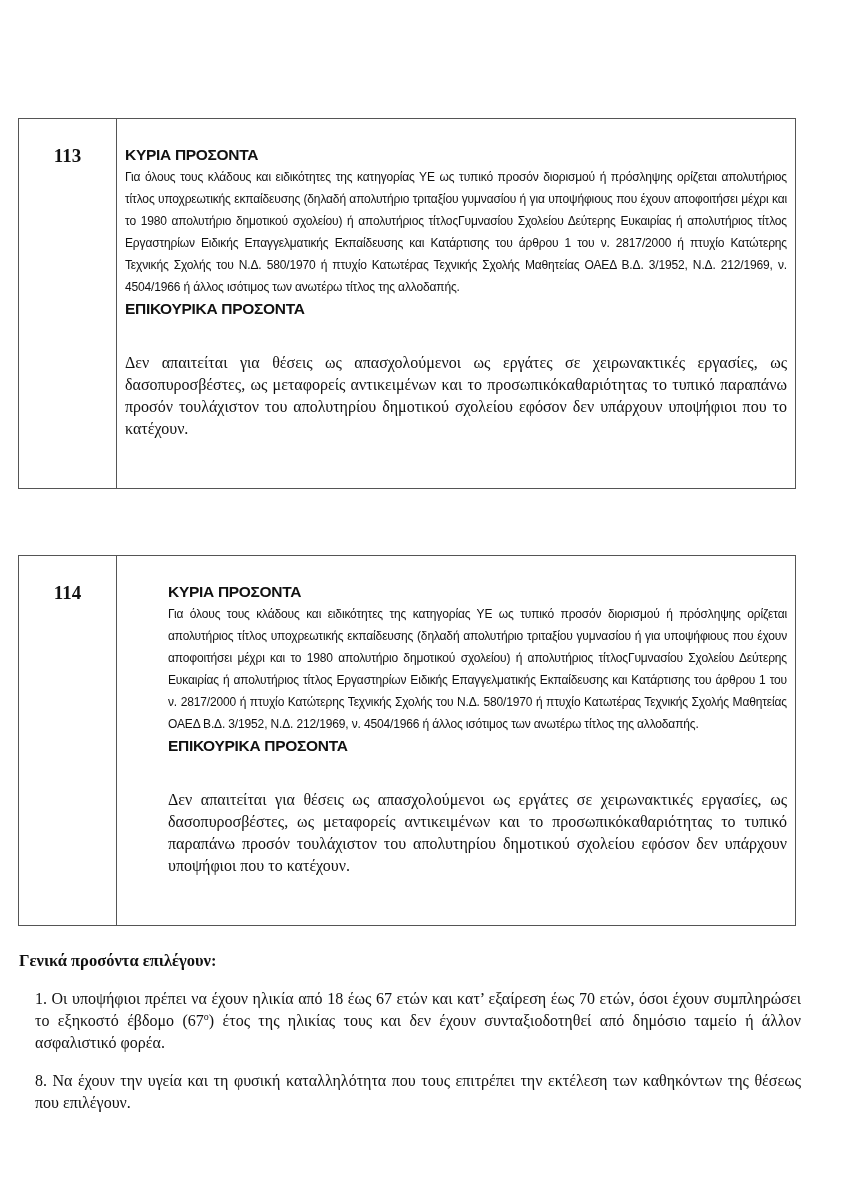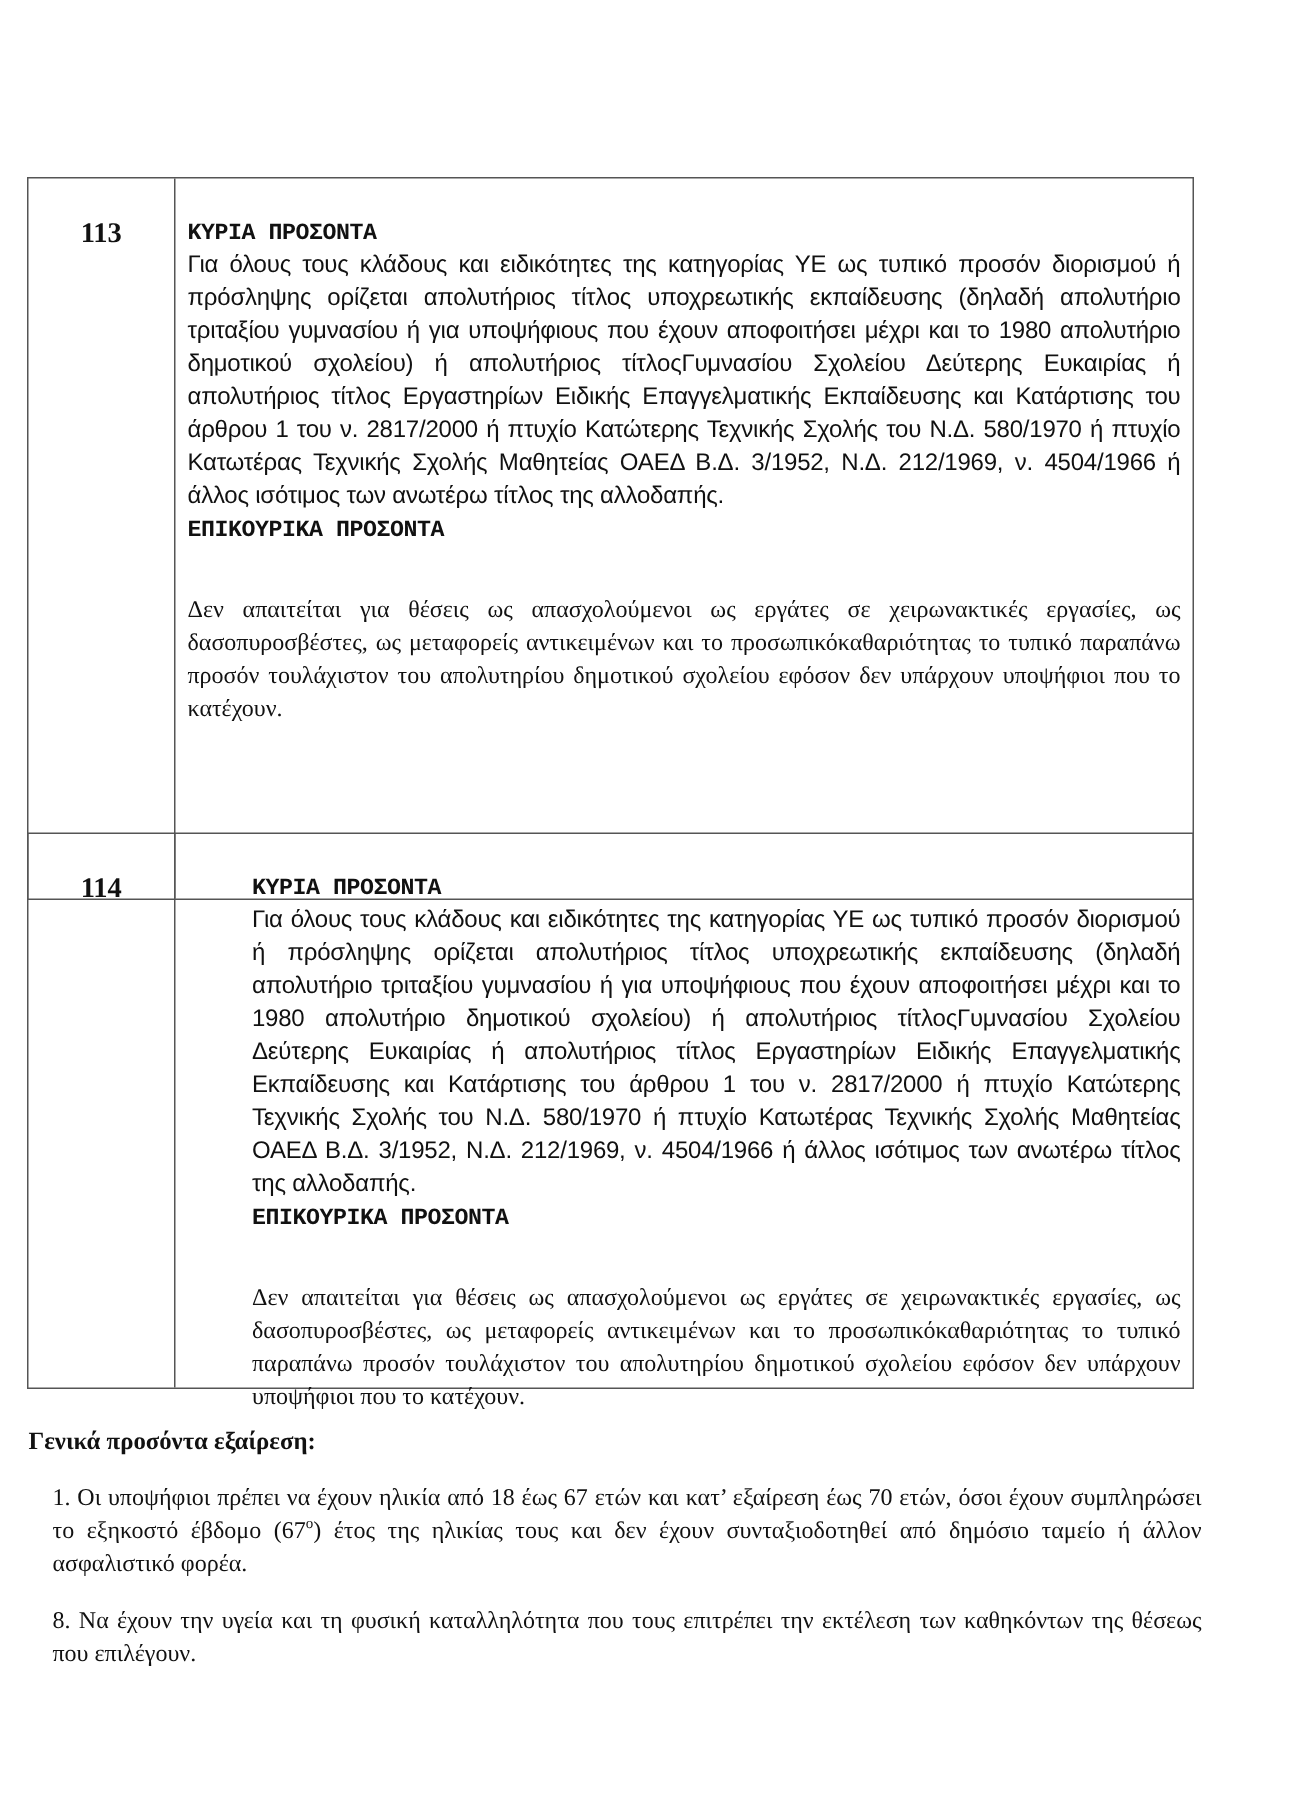--- a/index.html
+++ b/index.html
@@ -2,36 +2,36 @@
 <html><head>
   <meta charset="utf-8">
   <style>
     html, body { margin: 0; padding: 0; background: #ffffff; }
     body { width: 864px; height: 1200px; position: relative; overflow: hidden; color: #111; }
     .tbl {
       position: absolute; left: 18px; width: 778px;
       border: 1px solid #555; box-sizing: border-box;
       display: flex;
     }
-    .tbl.t1 { top: 118px; height: 482px; }
+    .tbl.t1 { top: 118px; height: 371px; }
     .tbl.t2 { top: 555px; height: 371px; gap: 43px; }
     .num-cell {
       width: 98px; border-right: 1px solid #555; box-sizing: border-box;
       font-family: "Liberation Serif", serif; font-weight: bold; font-size: 19px;
       text-align: center; padding-top: 26px;
     }
     .txt-cell {
       flex: 1; padding: 25px 8px 0 8px; box-sizing: border-box;
     }
     .head {
-      font-family: Liberation Mono, monospace; font-weight: bold; font-size: 15.5px;
+      font-family: Liberation Sans, sans-serif; font-weight: bold; font-size: 15.5px;
       line-height: 22px; letter-spacing: -0.3px;
     }
     .sans {
-      font-family: "Liberation Sans", sans-serif; font-size: 16px; line-height: 22px;
+      font-family: "Liberation Sans", sans-serif; font-size: 12px; line-height: 22px;
       text-align: justify; letter-spacing: -0.15px;
     }
     .serif {
       font-family: "Liberation Serif", serif; font-size: 16px; line-height: 22px;
       text-align: justify;
       margin-top: 32px;
     }
     .general {
       position: absolute; left: 19px; top: 950px; width: 798px;
       font-family: "Liberation Serif", serif; font-size: 16px; line-height: 22px;
@@ -57,16 +57,16 @@
   <div class="num-cell">114</div>
   <div class="txt-cell">
     <div class="head">ΚΥΡΙΑ ΠΡΟΣΟΝΤΑ</div>
     <div class="sans">Για όλους τους κλάδους και ειδικότητες της κατηγορίας ΥΕ ως τυπικό προσόν διορισμού ή πρόσληψης ορίζεται απολυτήριος τίτλος υποχρεωτικής εκπαίδευσης (δηλαδή απολυτήριο τριταξίου γυμνασίου ή για υποψήφιους που έχουν αποφοιτήσει μέχρι και το 1980 απολυτήριο δημοτικού σχολείου) ή απολυτήριος τίτλοςΓυμνασίου Σχολείου Δεύτερης Ευκαιρίας ή απολυτήριος τίτλος Εργαστηρίων Ειδικής Επαγγελματικής Εκπαίδευσης και Κατάρτισης του άρθρου 1 του ν. 2817/2000 ή πτυχίο Κατώτερης Τεχνικής Σχολής του Ν.Δ. 580/1970 ή πτυχίο Κατωτέρας Τεχνικής Σχολής Μαθητείας ΟΑΕΔ Β.Δ. 3/1952, Ν.Δ. 212/1969, ν. 4504/1966 ή άλλος ισότιμος των ανωτέρω τίτλος της αλλοδαπής.</div>
     <div class="head">ΕΠΙΚΟΥΡΙΚΑ ΠΡΟΣΟΝΤΑ</div>
     <div class="serif">Δεν απαιτείται για θέσεις ως απασχολούμενοι ως εργάτες σε  χειρωνακτικές εργασίες, ως δασοπυροσβέστες, ως μεταφορείς αντικειμένων και το προσωπικόκαθαριότητας το τυπικό παραπάνω προσόν τουλάχιστον του απολυτηρίου δημοτικού σχολείου εφόσον δεν υπάρχουν υποψήφιοι που το κατέχουν.</div>
   </div>
 </div>
 
 <div class="general">
-  <div class="title">Γενικά προσόντα εξαίρεση:</div>
+  <div class="title">Γενικά προσόντα επιλέγουν:</div>
   <p><span>1. Οι υποψήφιοι πρέπει να έχουν ηλικία από 18 έως 67 ετών και κατ’ εξαίρεση έως 70 ετών, όσοι έχουν συμπληρώσει το εξηκοστό έβδομο (67</span><sup>ο</sup><span>) έτος της ηλικίας τους και δεν έχουν συνταξιοδοτηθεί από δημόσιο ταμείο ή άλλον ασφαλιστικό φορέα.</span></p>
   <p>8. Να έχουν την υγεία και τη φυσική καταλληλότητα που τους επιτρέπει την εκτέλεση των καθηκόντων της θέσεως που επιλέγουν.</p>
 </div>
 
 </body></html>

